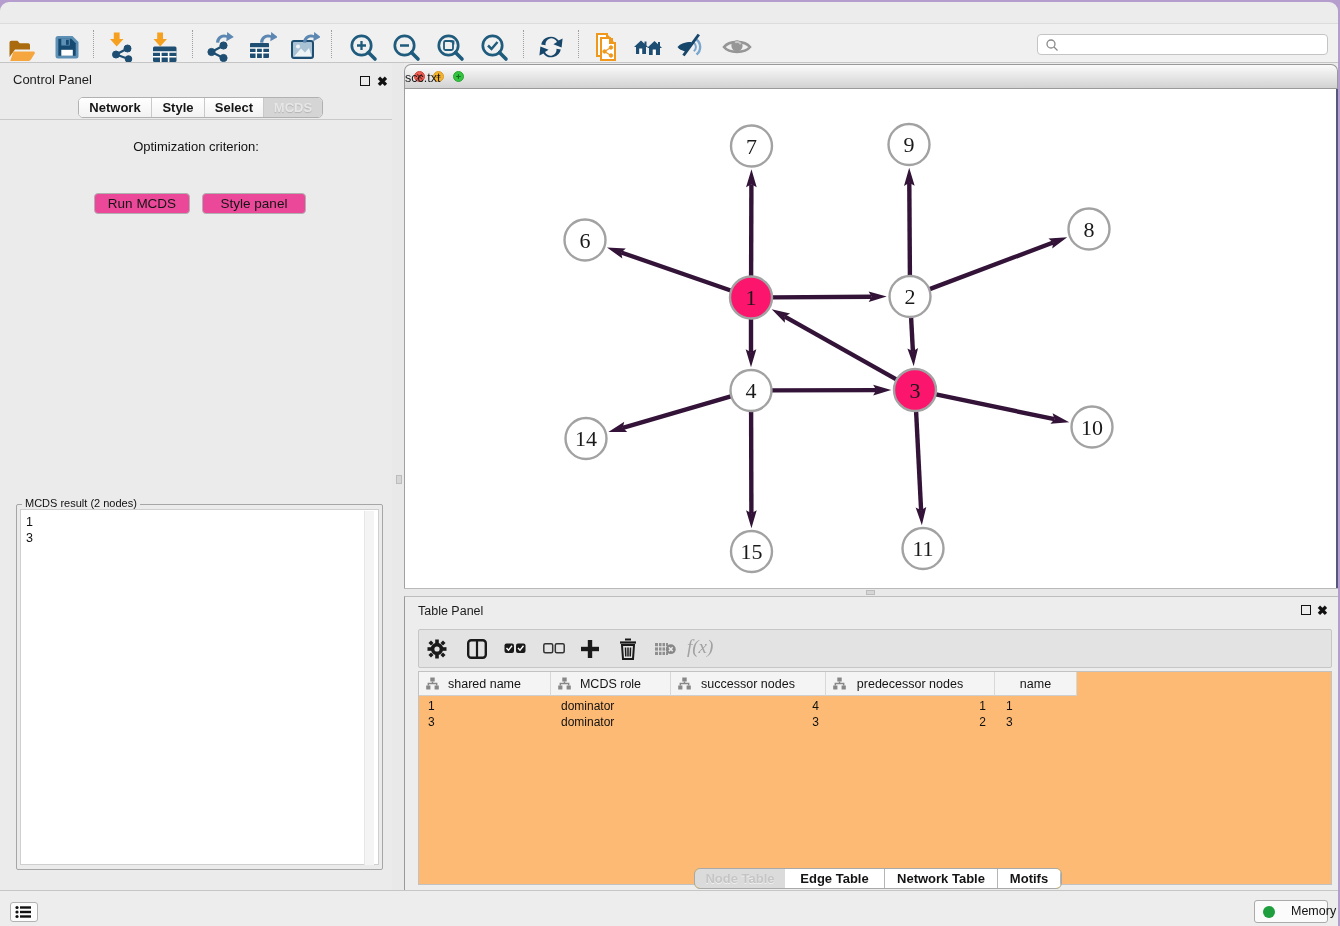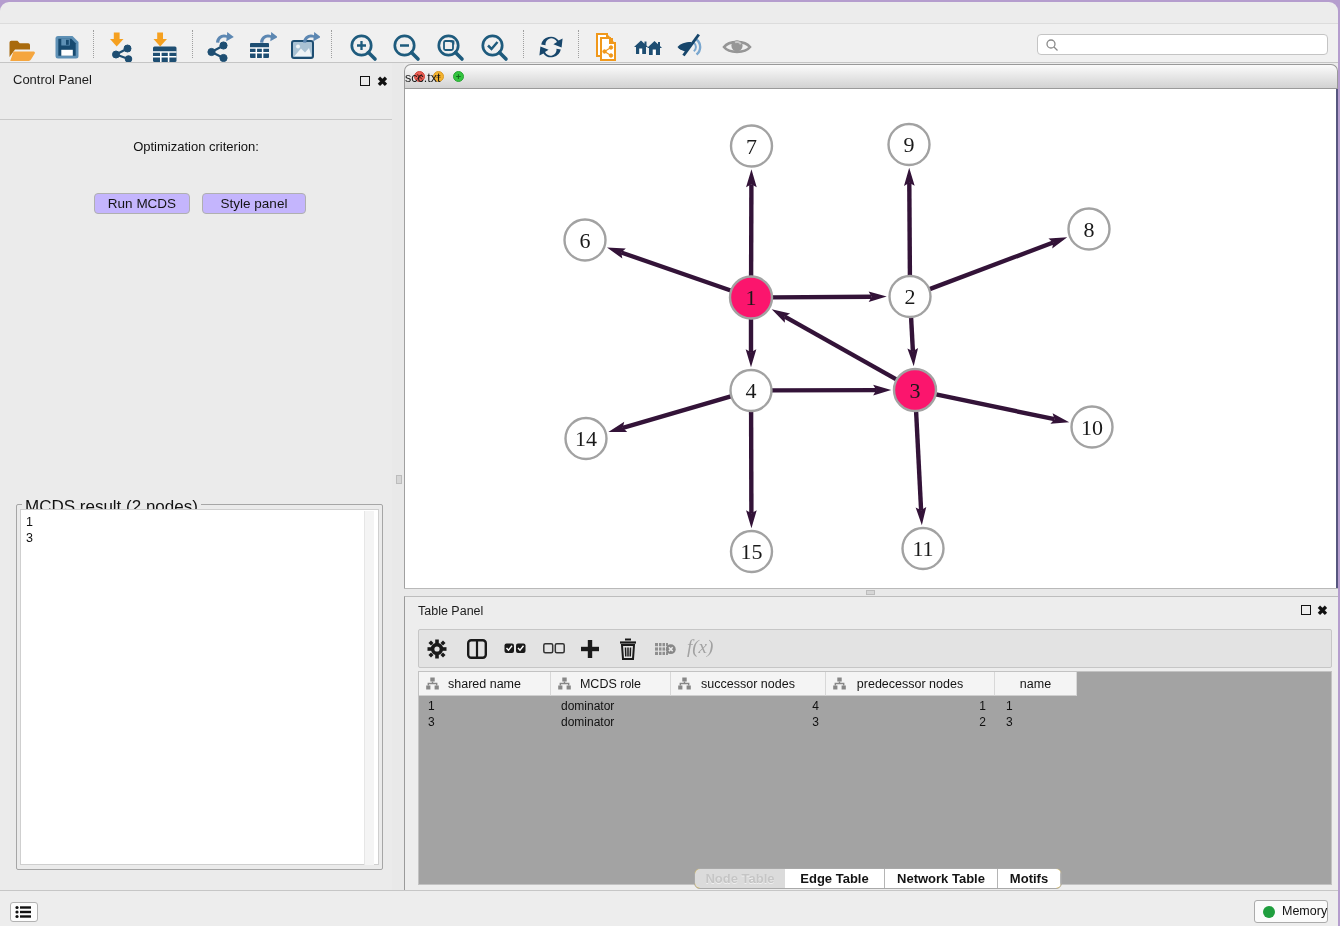--- a/index.html
+++ b/index.html
@@ -20,55 +20,55 @@
 .wicon-sq{position:absolute;width:10px;height:10px;border:1.6px solid #111}
 .wicon-x{position:absolute;font-size:13px;font-weight:700;color:#111;line-height:10px}
 #tabs{position:absolute;left:78px;top:34px;height:21px;display:flex;border:1px solid #b1b1b1;border-radius:5px;overflow:hidden;background:#fff}
 .tab{height:100%;line-height:20px;text-align:center;font-size:13px;font-weight:700;color:#151515;background:linear-gradient(#ffffff,#f2f2f2);border-right:1px solid #c9c9c9}
 .tab.sel{background:#d5d5d5;color:#e7e7e7;text-shadow:0 1px 1px #b3b3b3;border-right:none}
 #cp-line{position:absolute;left:0;top:56px;width:392px;height:0;border-top:1px solid #c9c9c9}
 #opt-label{position:absolute;left:0;top:76px;width:392px;text-align:center;font-size:13px;color:#111}
 #dropdown{position:absolute;left:44px;top:95px;width:311px;height:23px;background:#fff;border:1px solid #b0b0b0;border-radius:4px;font-size:13px;color:#141414;line-height:21px;padding-left:13px}
 #btn-run{position:absolute;left:94px;top:130px;width:96px;height:21px}
 #btn-close{position:absolute;left:202px;top:130px;width:104px;height:21px}
-.pbtn{background:#c4b5fd;border:1px solid #b0b0b0;border-radius:4px;font-size:13.5px;color:#141414;text-align:center;line-height:19px}
+.pbtn{background:#ec4899;border:1px solid #b0b0b0;border-radius:4px;font-size:13.5px;color:#141414;text-align:center;line-height:19px}
 #groupbox{position:absolute;left:16px;top:441px;width:367px;height:366px;border:1px solid #a6a6a6;border-radius:2px}
-#grouplabel{position:absolute;left:5px;top:-8px;background:#ebebeb;padding:0 3px;font-size:17px;color:#111}
+#grouplabel{position:absolute;left:5px;top:-8px;background:#ebebeb;padding:0 3px;font-size:11px;color:#111}
 #resultbox{position:absolute;left:3px;top:4px;width:359px;height:356px;background:#fff;border:1px solid #cfcfcf}
 #resultbox .scroll{position:absolute;right:4px;top:1px;width:10px;height:354px;background:#f4f4f4;border-left:1px solid #e6e6e6}
 #resultbox .ln{position:absolute;left:5px;font-size:12.5px;color:#111}
 
 #vdiv{position:absolute;left:392px;top:61px;width:12px;height:827px;background:#e9e9e9}
 #vhandle{position:absolute;left:4px;top:412px;width:6px;height:9px;background:#d6d6d6;border:1px solid #bcbcbc}
 
 #sccwin{position:absolute;left:404px;top:62px;width:934px;height:532px}
 #scc-titlebar{position:absolute;left:0;top:0;width:100%;height:25px;background:linear-gradient(#fbfbfb,#d2d2d2);border:1px solid #999;border-bottom:1px solid #9a9a9a;border-radius:7px 7px 0 0}
 .mtl{position:absolute;top:5.5px;width:11px;height:11px;border-radius:50%;font-size:9px;line-height:11px;text-align:center;font-weight:700}
 #scc-title{position:absolute;left:0;top:0;width:100%;height:25px;line-height:26px;font-size:12.5px;color:#1a1a1a}
 #canvas{position:absolute;left:0;top:25px;width:934px;height:499px;background:#fff;border-left:1px solid #a0a0a0;border-right:2px solid #56567e}
 #hdiv{position:absolute;left:404px;top:586px;width:934px;height:8px;background:#e9e9e9;border-top:1px solid #b9b9b9}
 #hhandle{position:absolute;left:462px;top:1px;width:9px;height:5px;background:#d6d6d6;border:1px solid #bcbcbc}
 
 #tablepanel{position:absolute;left:404px;top:594px;width:934px;height:294px;background:#ededed;border-top:1px solid #bdbdbd;border-left:1px solid #9a9a9a}
 #tp-title{position:absolute;left:13px;top:7px;font-size:12.5px;color:#1c1c1c}
 #tp-toolbar{position:absolute;left:13px;top:32px;width:914px;height:39px;background:#e3e3e3;border:1px solid #c6c6c6;border-radius:2px}
-#tbl{position:absolute;left:13px;top:74px;width:914px;height:214px;background:#a3a3a3;border:1px solid #c2c2c2}
+#tbl{position:absolute;left:13px;top:74px;width:914px;height:214px;background:#fdba74;border:1px solid #c2c2c2}
 #thead{position:absolute;left:0;top:0;height:24px;display:flex}
 .th{height:24px;background:#f4f4f4;border-right:1px solid #d8d8d8;border-bottom:1px solid #cfcfcf;font-size:12.5px;color:#141414;position:relative;text-align:center;line-height:24px}
 .th svg{position:absolute;left:7px;top:5px}
 .trow{position:absolute;left:0;height:16px;font-size:12px;color:#111}
 .trow span{position:absolute;display:block}
 
 #btabs{position:absolute;left:289px;top:271px;height:21px;display:flex;border:1px solid #a9a9a9;border-radius:6px;overflow:hidden;background:#eab308}
 .btab{height:100%;line-height:20px;text-align:center;font-size:13px;font-weight:700;color:#141414;background:#fff;border-right:1px solid #b5b5b5}
 .btab.sel{background:#dbdbdb;color:#c5c5c5;text-shadow:0 1px 0 #efefef;border-right:none}
 
 #statusbar{position:absolute;left:0;top:888px;width:1338px;height:36px;background:#ededed;border-top:1px solid #c6c6c6}
 #listbtn{position:absolute;left:10px;top:11px;width:28px;height:20px;background:#fcfcfc;border:1px solid #b2b2b2;border-radius:3px}
-#membtn{position:absolute;left:1254px;top:9px;width:74px;height:23px;background:#fbfbfb;border:1px solid #ababab;border-radius:3px;color:#111;line-height:21px;padding-left:27px;font-size:12.5px}
+#membtn{position:absolute;left:1254px;top:9px;width:74px;height:23px;background:#fbfbfb;border:1px solid #ababab;border-radius:3px;color:#111;line-height:21px;padding-left:36px;font-size:12.5px}
 #memdot{position:absolute;left:8px;top:4.5px;width:12px;height:12px;border-radius:50%;background:#1f9e3e}
 </style></head>
 <body>
 <div id="win">
   <div id="toolbar">
     <svg class="tbi" style="left:7px" width="30" height="30" viewBox="0 0 30 30">
         <path d="M2.5 25 V10.5 a1.8 1.8 0 0 1 1.8 -1.8 h6.2 l2.2 2.6 h8.5 a1.8 1.8 0 0 1 1.8 1.8 v4.4 h-15 Z" fill="#a96b0e"></path>
         <path d="M6.5 19.5 L26.7 19.5 a1.2 1.2 0 0 1 1 1.9 L24 27.5 a2.6 2.6 0 0 1 -2.3 1.4 H3.2 Z" fill="#f5a63f"></path>
       </svg>
     <svg class="tbi" style="left:52px" width="30" height="30" viewBox="0 0 30 30">
@@ -200,20 +200,26 @@
         <svg width="16" height="16" style="position:absolute;left:6px;top:2px" viewBox="0 0 16 16">
           <circle cx="7" cy="7" r="4" fill="none" stroke="#8a8a8a" stroke-width="1.3"></circle>
           <line x1="10" y1="10" x2="13.5" y2="13.5" stroke="#8a8a8a" stroke-width="1.3"></line>
         </svg>
       </div>
   </div>
   <div id="leftpanel">
     <div id="cp-title">Control Panel</div>
     <div class="wicon-sq" style="left:360px;top:13px"></div>
     <div class="wicon-x" style="left:377px;top:14px">✖</div>
+    <div id="tabs">
+      <div class="tab" style="width:73px">Network</div>
+      <div class="tab" style="width:53px">Style</div>
+      <div class="tab" style="width:59px">Select</div>
+      <div class="tab sel" style="width:58px">MCDS</div>
+    </div>
     <div id="cp-line"></div>
     <div id="opt-label">Optimization criterion:</div>
     <div id="btn-run" class="pbtn">Run MCDS</div>
     <div id="btn-close" class="pbtn">Style panel</div>
     <div id="groupbox">
       <div id="grouplabel">MCDS result (2 nodes)</div>
       <div id="resultbox">
         <div class="scroll"></div>
         <div class="ln" style="top:5px">1</div>
         <div class="ln" style="top:21px">3</div>

